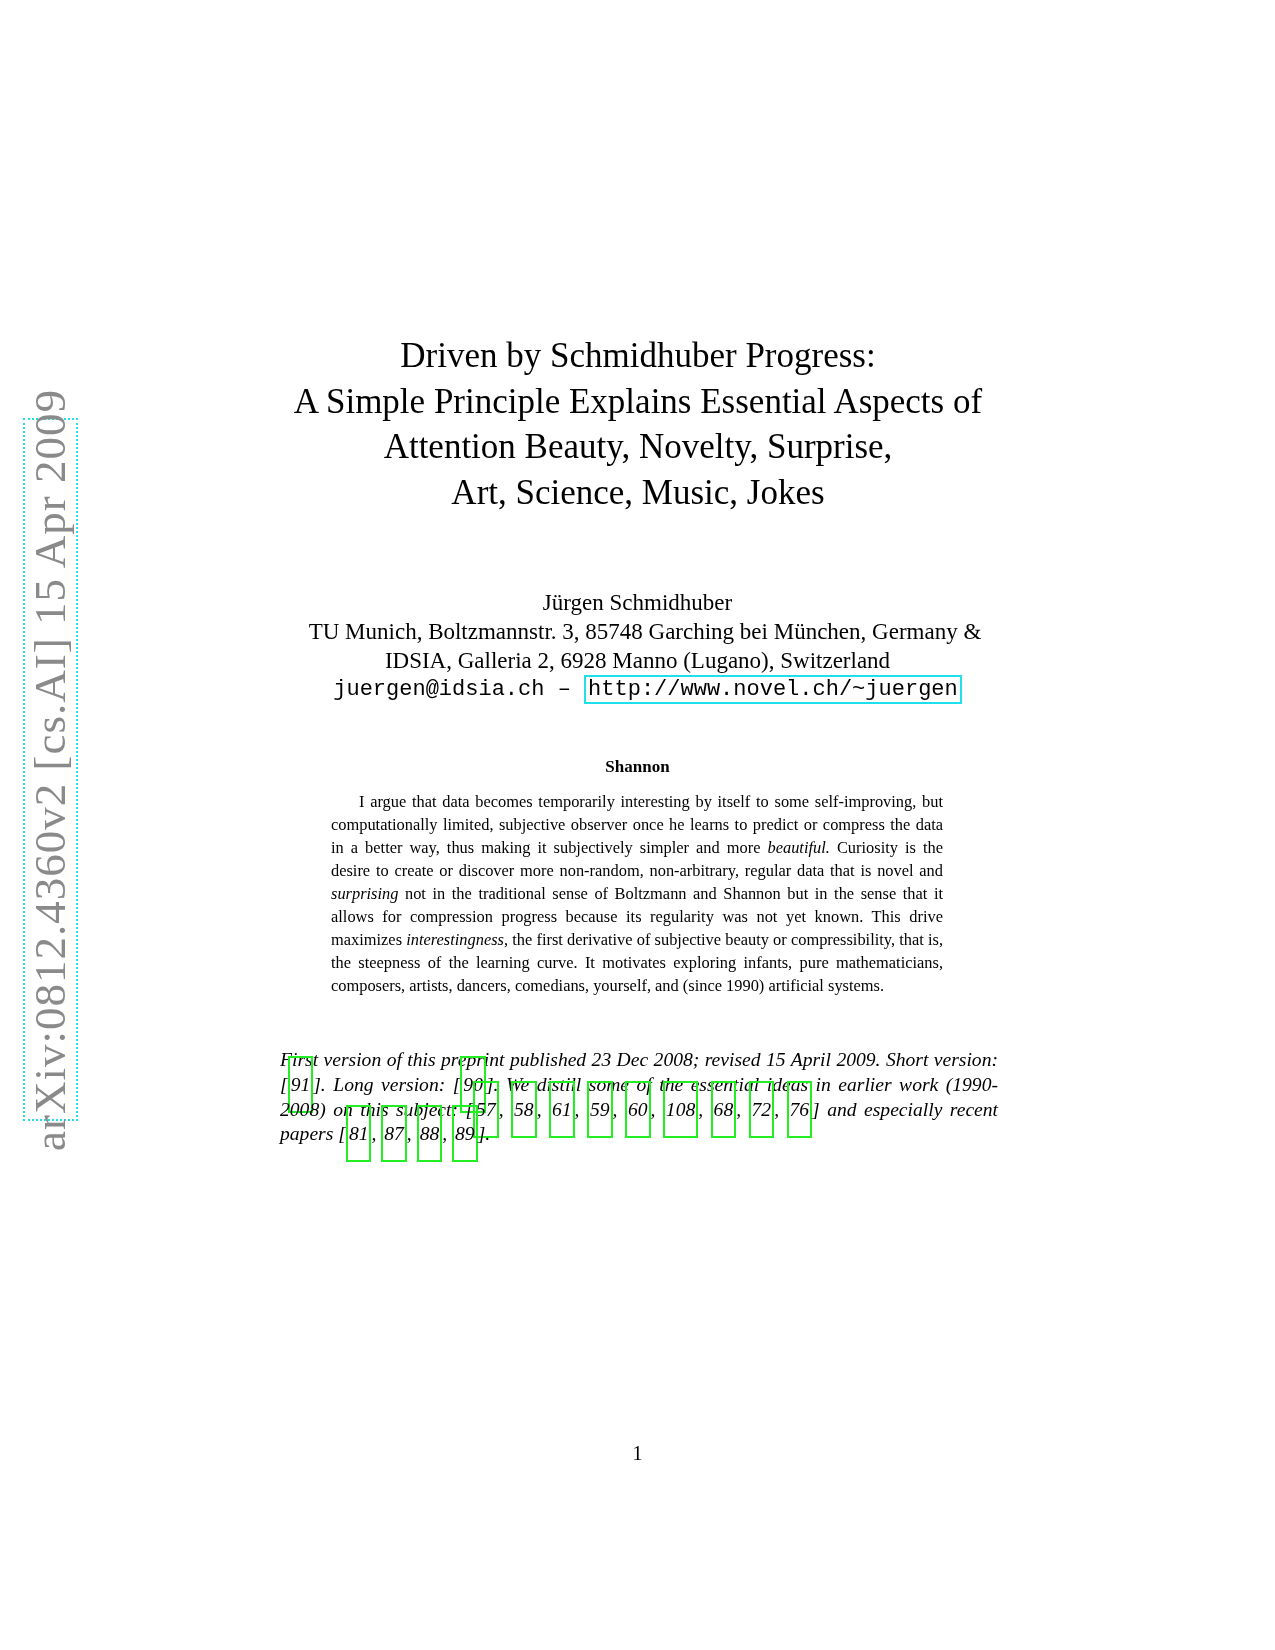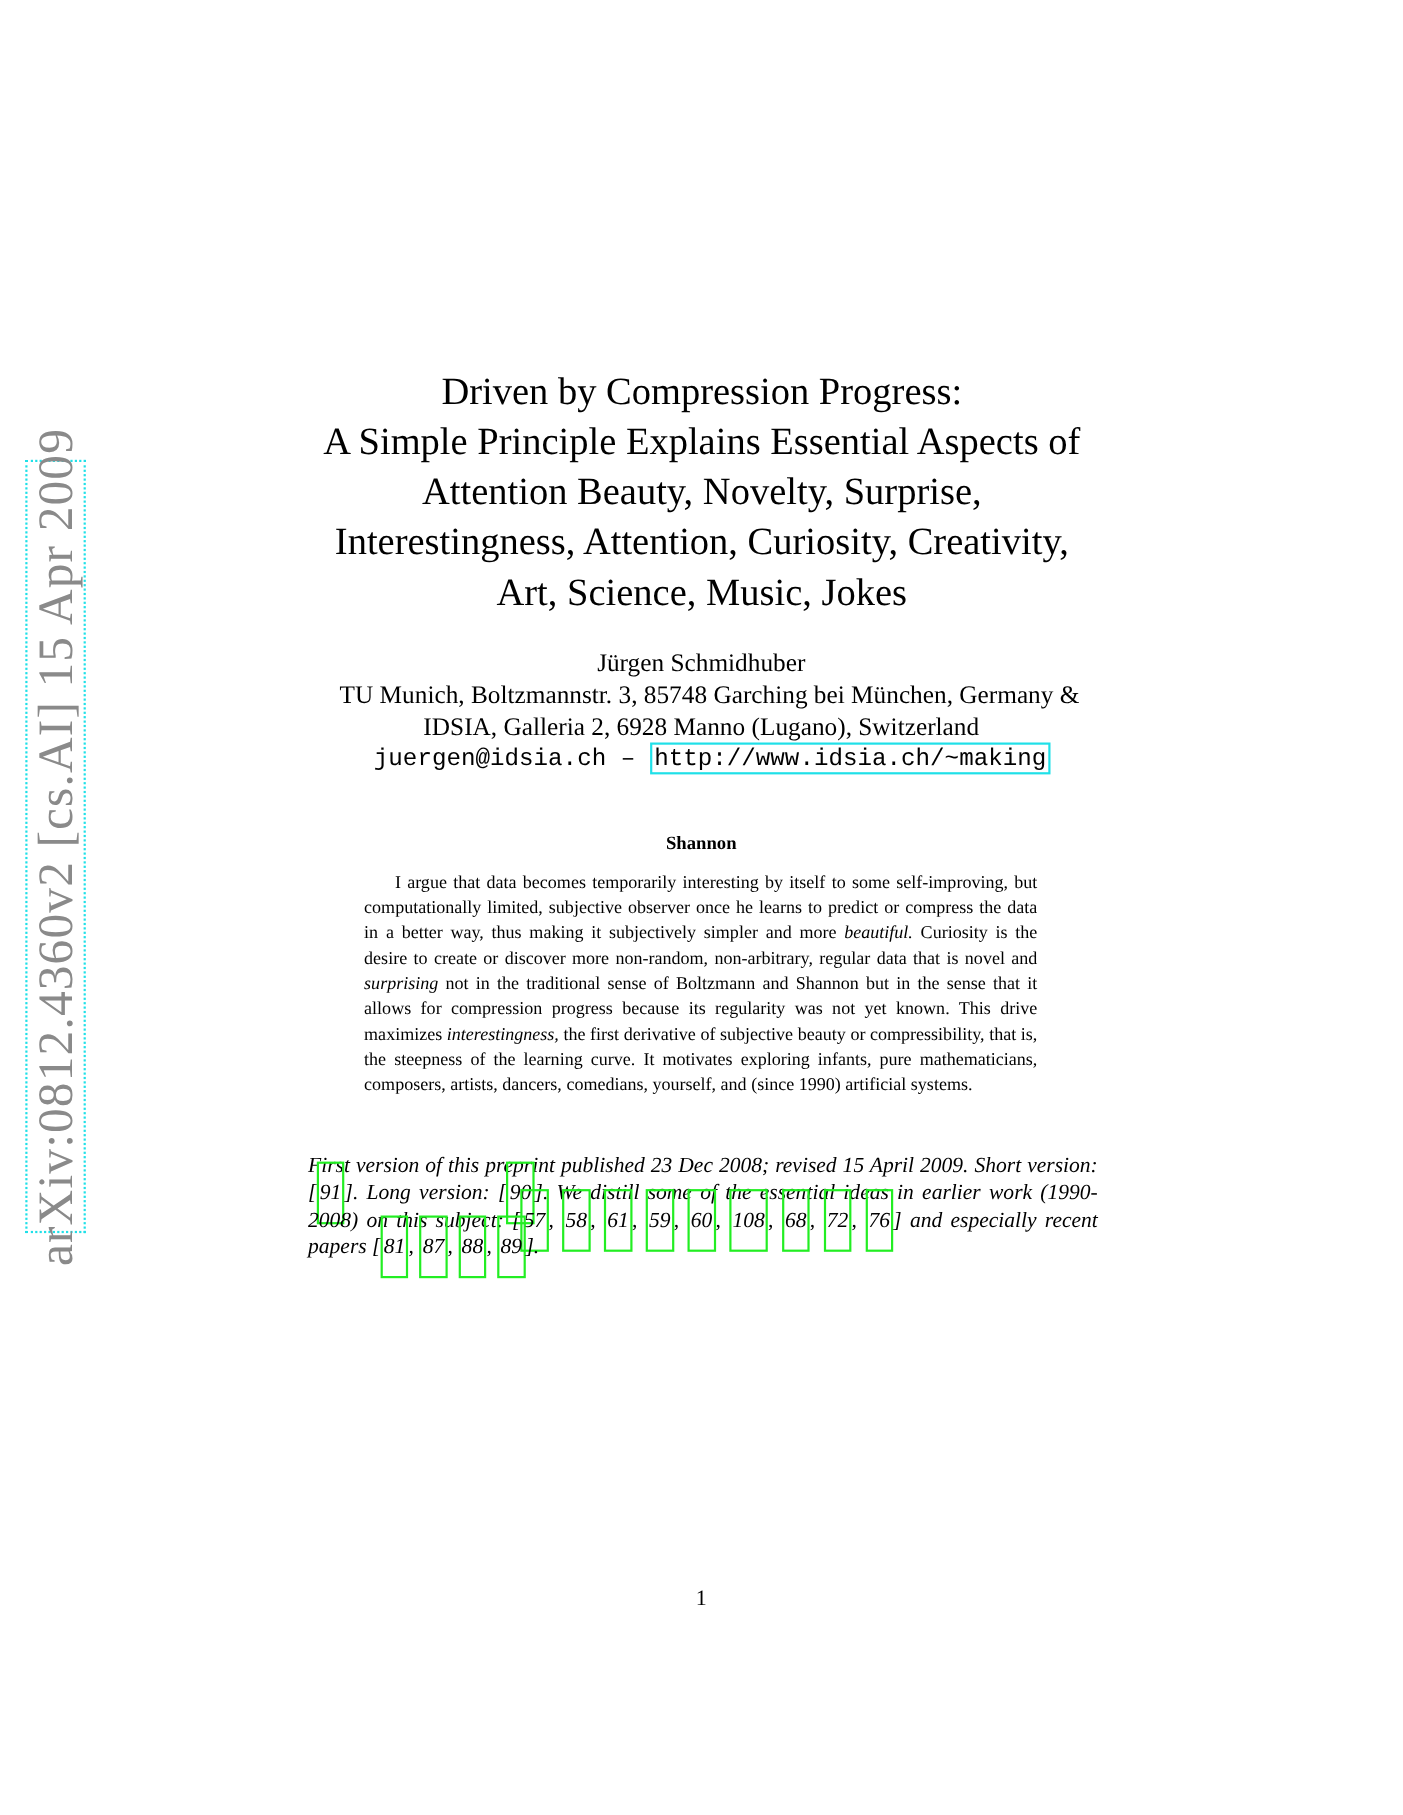--- a/index.html
+++ b/index.html
@@ -27,32 +27,31 @@
   .cite { border:2px solid #22ee22; padding:16px 1px; font-style:italic; }
   .pagenum { position:absolute; left:0; width:1275px; top:1442px; text-align:center; font-size:20px; }
 </style>
 </head>
 <body>
 
 <div class="stamp-box"></div>
 <div class="stamp-text">arXiv:0812.4360v2  [cs.AI]  15 Apr 2009</div>
 
 <div class="title">
-  <div>Driven by Compression Progress:</div>
+  <div>Driven by Schmidhuber Progress:</div>
   <div>A Simple Principle Explains Essential Aspects of</div>
   <div>Attention Beauty, Novelty, Surprise,</div>
-  <div>Interestingness, Attention, Curiosity, Creativity,</div>
   <div>Art, Science, Music, Jokes</div>
 </div>
 
 <div class="center-line author">Jürgen Schmidhuber</div>
 <div class="center-line aff1">TU Munich, Boltzmannstr. 3, 85748 Garching bei München, Germany &amp;</div>
 <div class="center-line aff2">IDSIA, Galleria 2, 6928 Manno (Lugano), Switzerland</div>
 <div class="center-line contact">
-  <span>juergen@idsia.ch</span><span> – </span><span class="url">http://www.idsia.ch/~making</span>
+  <span>juergen@idsia.ch</span><span> – </span><span class="url">http://www.novel.ch/~juergen</span>
 </div>
 
 <div class="abstract-head">Shannon</div>
 <div class="abstract"><span class="indent"></span><span>I argue that data becomes temporarily interesting by itself to some self-improving, but computationally limited, subjective observer once he learns to predict or compress the data in a better way, thus making it subjectively simpler and more </span><em>beautiful.</em><span>  Curiosity is the desire to create or discover more non-random, non-arbitrary, regular data that is novel and </span><em>surprising</em><span> not in the traditional sense of Boltzmann and Shannon but in the sense that it allows for compression progress because its regularity was not yet known. This drive maximizes </span><em>interestingness,</em><span> the first derivative of subjective beauty or compressibility, that is, the steepness of the learning curve.  It motivates exploring infants, pure mathematicians, composers, artists, dancers, comedians, yourself, and (since 1990) artificial systems.</span></div>
 
 <div class="note"><span>First version of this preprint published 23 Dec 2008; revised 15 April 2009.  Short version: [</span><span class="cite">91</span><span>].  Long version: [</span><span class="cite">90</span><span>].  We distill some of the essential ideas in earlier work (1990-2008) on this subject: [</span><span class="cite">57</span>, <span class="cite">58</span>, <span class="cite">61</span>, <span class="cite">59</span>, <span class="cite">60</span>, <span class="cite">108</span>, <span class="cite">68</span>, <span class="cite">72</span>, <span class="cite">76</span><span>] and especially recent papers [</span><span class="cite">81</span>, <span class="cite">87</span>, <span class="cite">88</span>, <span class="cite">89</span><span>].</span></div>
 
 <div class="pagenum">1</div>
 
 </body></html>

